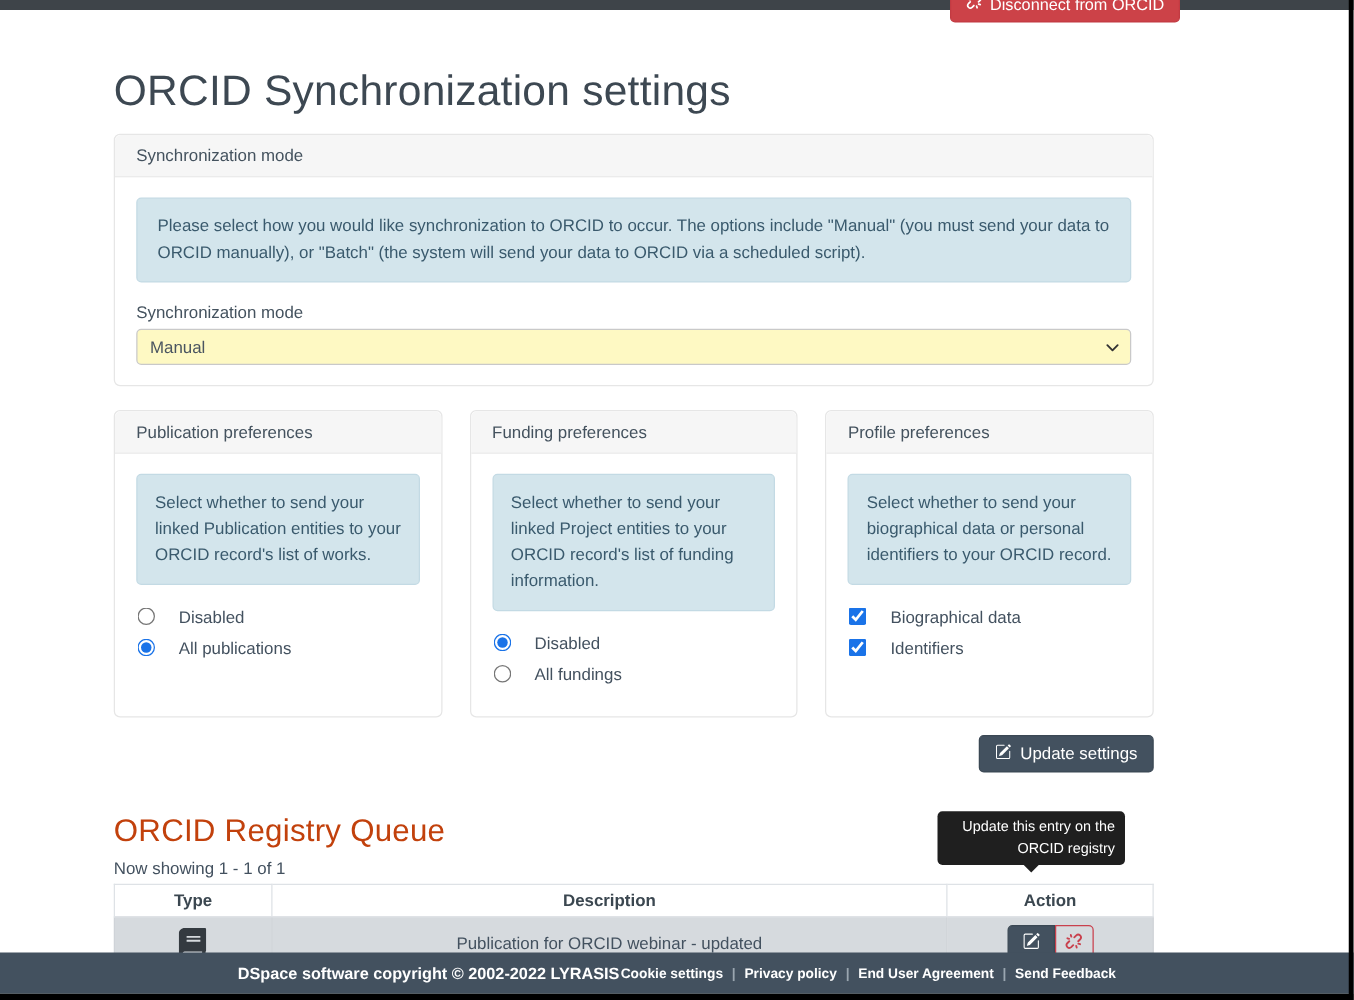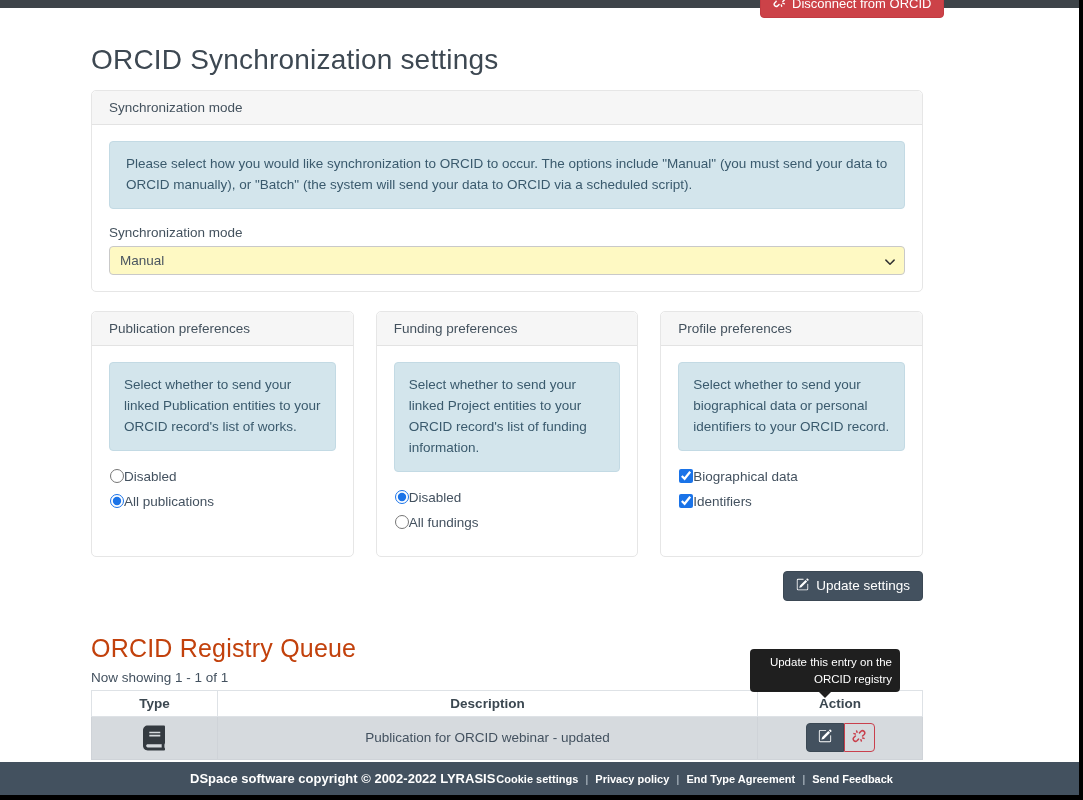--- a/index.html
+++ b/index.html
@@ -22,21 +22,21 @@
     height: 31px; min-width: 164px;
     background: #cc4248; border: 1px solid #c23b42; border-radius: 4px;
     color: #fff; font-size: 13px;
     display: inline-flex; align-items: flex-end; justify-content: center;
     gap: 6px; padding: 0 12px 6px 12px; cursor: pointer;
   }
   .disconnect-btn svg { width: 13px; height: 13px; }
 
   
   .content { position: absolute; left: 91px; top: 44px; width: 832px; }
-  h1.page-title { font-size: 28px; font-weight: 500; color: #3d4852; margin: 0 0 14px 0; letter-spacing: 0.2px; }
+  h1.page-title { font-size: 34px; font-weight: 500; color: #3d4852; margin: 10px 0 14px 0; letter-spacing: 0.2px; }
 
   .card { border: 1px solid #e6e6e6; border-radius: 5px; background: #fff; }
   .card-header {
     background: #f6f6f6; border-bottom: 1px solid #e3e3e3;
     padding: 9px 17px; font-size: 13.5px; color: #44525e;
     border-radius: 5px 5px 0 0;
   }
   .card-body { padding: 16px 17px; }
 
   .alert-info {
@@ -53,21 +53,21 @@
     width: 100%; height: 29px; border: 1px solid #c9c9c9; border-radius: 4px;
     background: #fef9c3; padding: 0 26px 0 10px; font-size: 13.5px; color: #4a5560;
     font-family: "Liberation Sans", sans-serif; cursor: pointer;
   }
   .select-wrap .chev { position: absolute; right: 9px; top: 8px; pointer-events: none; color: #333; }
   .select-wrap .chev svg { width: 12px; height: 12px; }
 
   .cards-row { display: flex; gap: 22px; margin-top: 19px; }
   .cards-row .card { flex: 1 1 0; }
 
-  .option-row { display: flex; align-items: center; gap: 0; font-size: 13.5px; margin: 0 0 10px 1px; color: #43515f; cursor: pointer; }
+  .option-row { display: flex; align-items: center; gap: 19px; font-size: 13.5px; margin: 0 0 10px 1px; color: #43515f; cursor: pointer; }
   .option-row input { width: 14px; height: 14px; accent-color: #1a73e8; cursor: pointer; }
 
   .update-row { display: flex; justify-content: flex-end; margin-top: 14px; }
   .btn-primary {
     display: inline-flex; align-items: center; gap: 7px;
     background: #43515f; color: #fff; border: 1px solid #3b4854; border-radius: 4px;
     padding: 6px 12px; font-size: 13.5px; cursor: pointer;
     font-family: "Liberation Sans", sans-serif;
   }
   .btn-primary svg { width: 13px; height: 13px; }
@@ -274,20 +274,20 @@
 
 <div class="tooltip">Update this entry on the ORCID registry</div>
 
 <div class="footer">
   <div class="copy">DSpace software copyright © 2002-2022 LYRASIS</div>
   <div class="links">
     <a>Cookie settings</a>
     <span class="sep">|</span>
     <a>Privacy policy</a>
     <span class="sep">|</span>
-    <a>End Type Agreement</a>
+    <a>End User Agreement</a>
     <span class="sep">|</span>
     <a>Send Feedback</a>
   </div>
 </div>
 
 <div class="edge-right"></div>
 <div class="edge-bottom"></div>
 
 </body></html>

